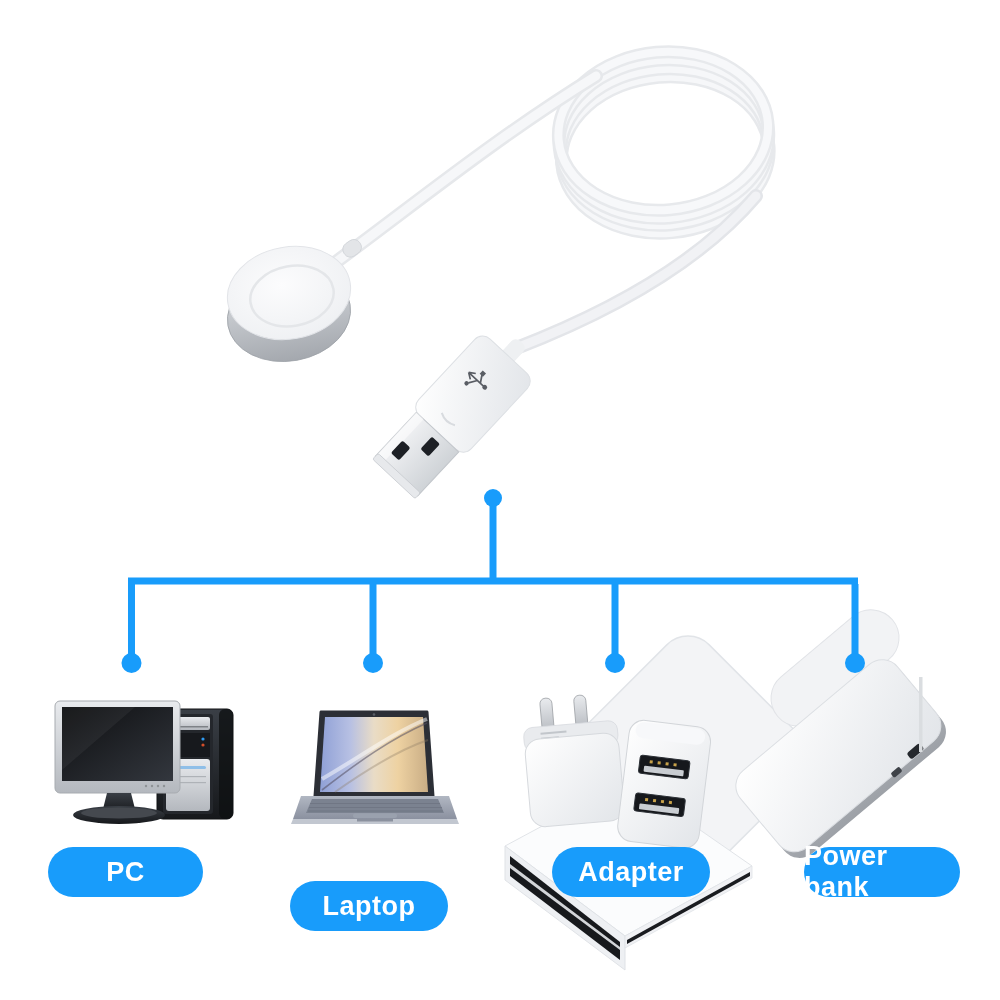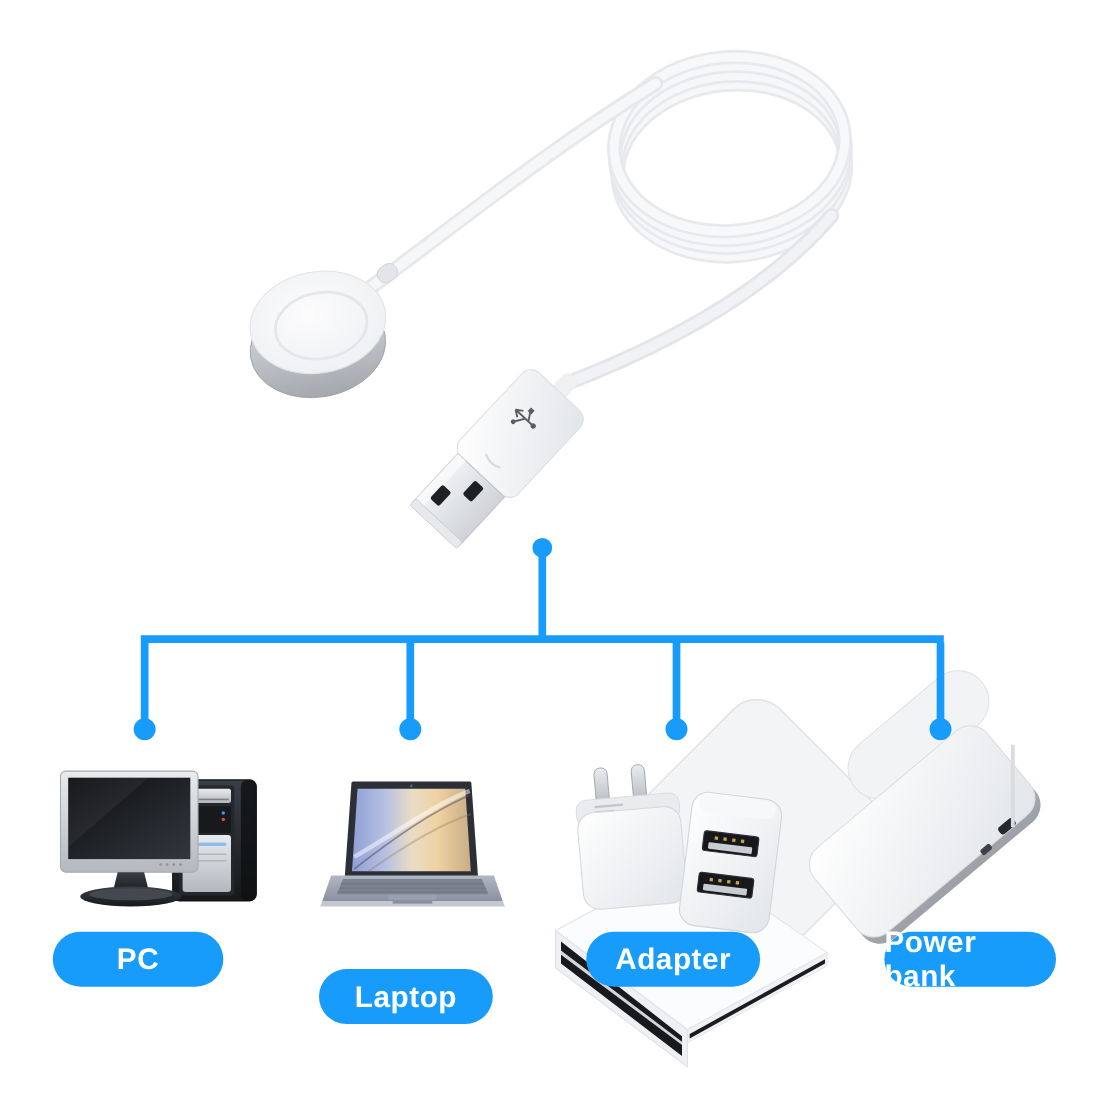--- a/index.html
+++ b/index.html
@@ -13,21 +13,21 @@
   .tln{fill:none;stroke:var(--accent);stroke-width:7;stroke-linecap:butt;}
   .tdot{fill:var(--accent);}
   .pill{
     position:absolute;top:847px;height:50px;border-radius:26px;
     background:var(--accent);color:var(--label-text);
     display:flex;align-items:center;justify-content:center;
     font-weight:bold;font-size:27px;letter-spacing:.5px;
   }
   .pill-pc{left:48px;width:155px;text-align:center;}
   .pill-laptop{left:290px;width:158px;margin-top:34px;}
-  .pill-adapter{left:533px;width:158px;}
+  .pill-adapter{left:552px;width:158px;}
   .pill-powerbank{left:804px;width:156px;}
 </style>
 </head>
 <body style="background: rgb(255, 255, 255);">
 
 <svg id="scene" viewBox="0 0 1000 1000" xmlns="http://www.w3.org/2000/svg">
   <defs>
     <linearGradient id="gSilverV" x1="0" y1="0" x2="0" y2="1">
       <stop offset="0" stop-color="#e9ebee"></stop>
         <stop offset="1" stop-color="#b4b8be"></stop>

